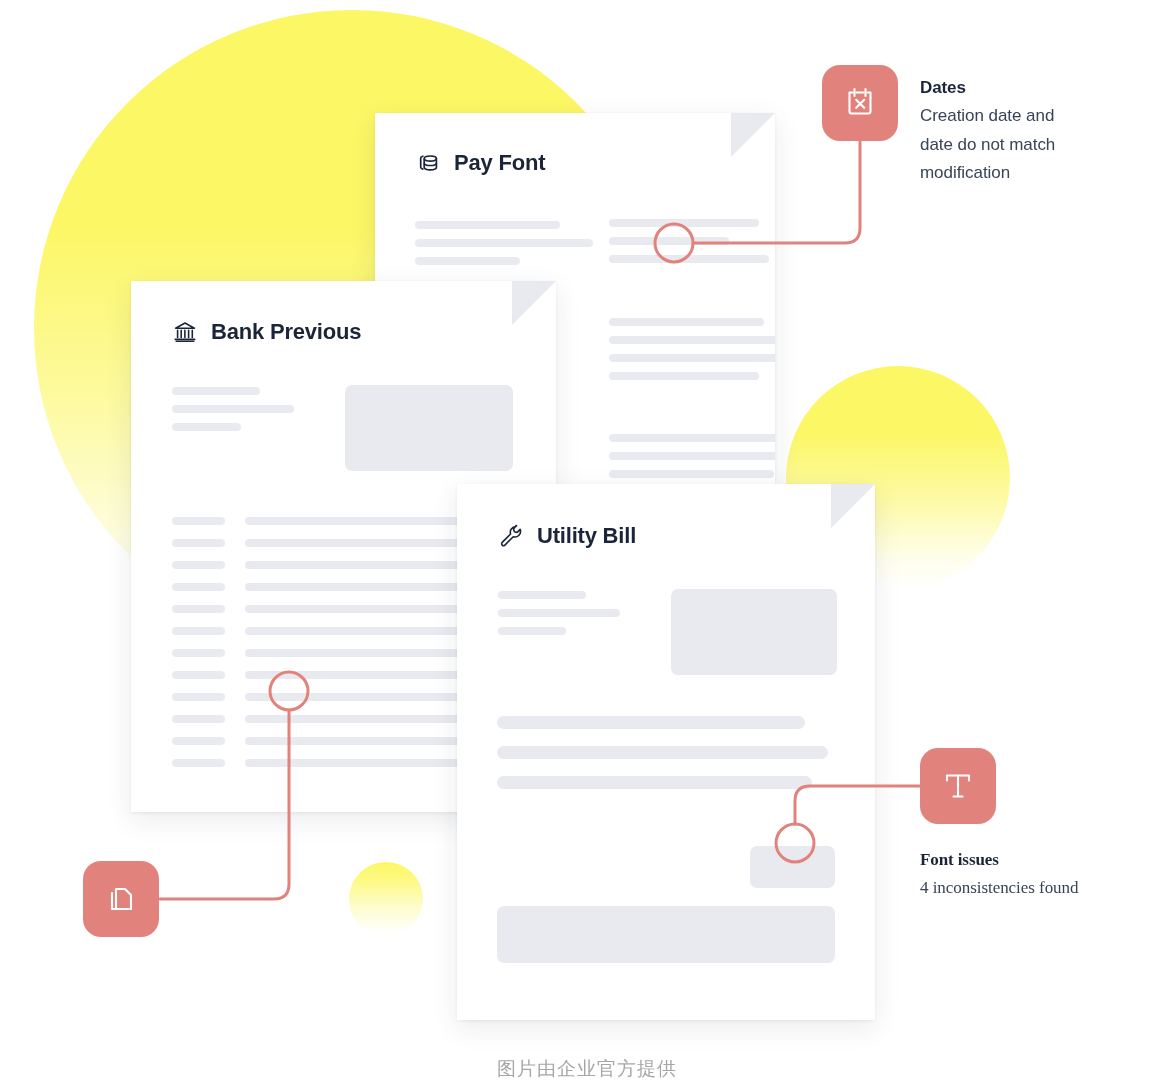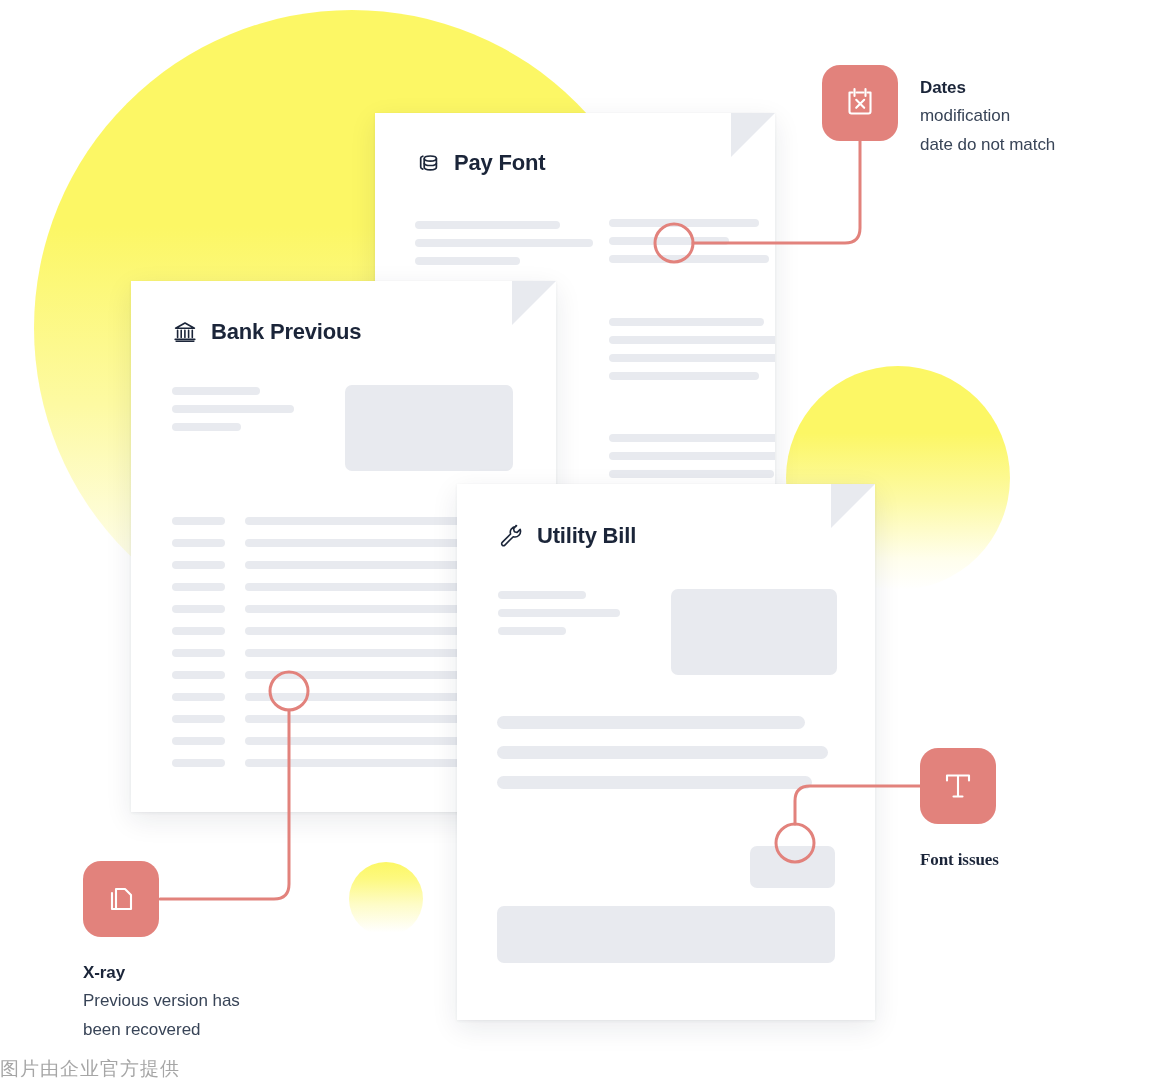--- a/index.html
+++ b/index.html
@@ -138,20 +138,21 @@
   #anno-xray       { left: 83px; top: 861px; }
   #anno-xray .anno-text { margin-top: 26px; width: 250px; }
   #anno-xray .anno-title { margin-bottom: 4px; }
 
   
   #caption {
     position: absolute;
     left: 0;
     top: 1056px;
     width: 1174px;
+    text-align: center;
     font-size: 19px;
     color: #A6A6A6;
     font-family: "DejaVu Sans", sans-serif;
     letter-spacing: 1px;
   }
 </style>
 </head>
 <body>
 
 <div id="stage">
@@ -279,48 +280,45 @@
       <svg width="40" height="40" viewBox="0 0 40 40" fill="none">
         <path d="M12.5 9.5H9.5v19a2 2 0 0 0 2 2h17a2 2 0 0 0 2-2v-19h-3" stroke="#ffffff" stroke-width="2.1" stroke-linecap="round" stroke-linejoin="round" fill="none"></path>
         <path d="M16.5 9.5h7" stroke="#ffffff" stroke-width="2.1" stroke-linecap="round"></path>
         <path d="M14.5 6v7M25.5 6v7" stroke="#ffffff" stroke-width="2.1" stroke-linecap="round"></path>
         <path d="M16.2 16.8l8 8M24.2 16.8l-8 8" stroke="#ffffff" stroke-width="2.1" stroke-linecap="round"></path>
       </svg>
     </div>
     <div class="anno-text">
       <div class="anno-title">Dates</div>
       <div class="anno-desc">
+        <div>Creation date and</div>
+        <div>date do not match</div>
         <div>modification</div>
-        <div>date do not match</div>
       </div>
     </div>
   </div>
 
   <div class="anno" id="anno-font">
     <div class="anno-icon">
       <svg width="40" height="40" viewBox="0 0 40 40" fill="none">
         <path d="M9 9.5h22M9 9.5v5M31 9.5v5M20 9.5v21M15.5 30.5h9" stroke="#ffffff" stroke-width="2.1" stroke-linecap="round"></path>
       </svg>
     </div>
     <div class="anno-text">
       <div class="anno-title">Font issues</div>
+      <div class="anno-desc">
+        <div>4 inconsistencies found</div>
+      </div>
     </div>
   </div>
 
   <div class="anno" id="anno-xray">
     <div class="anno-icon">
       <svg width="40" height="40" viewBox="0 0 40 40" fill="none">
         <path d="M15 10h9l6 6v14H15V10z" stroke="#ffffff" stroke-width="2.1" stroke-linejoin="round" fill="none"></path>
         <path d="M11 14v16h13" stroke="#ffffff" stroke-width="2.1" stroke-linecap="round" stroke-linejoin="round" fill="none"></path>
       </svg>
     </div>
-    <div class="anno-text">
-      <div class="anno-title">X-ray</div>
-      <div class="anno-desc">
-        <div>Previous version has</div>
-        <div>been recovered</div>
-      </div>
-    </div>
   </div>
 
   <div id="caption">图片由企业官方提供</div>
 
 </div>
 
 </body></html>

